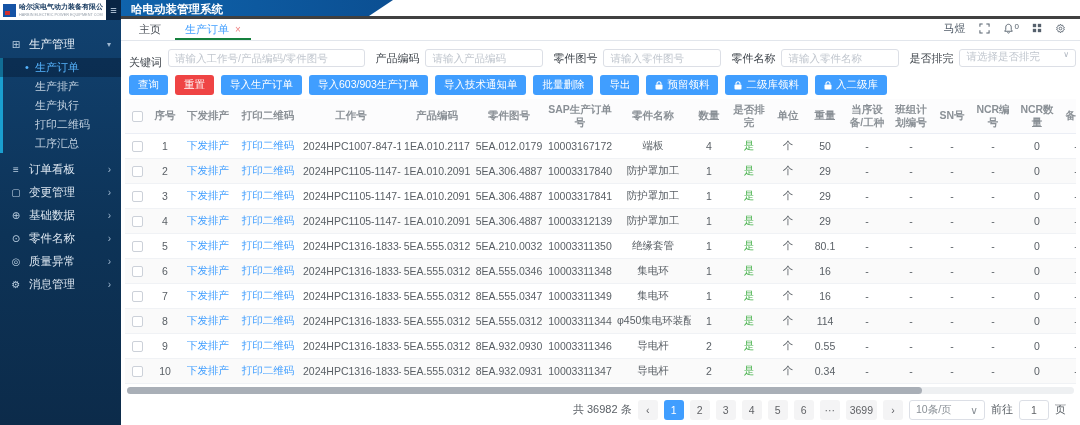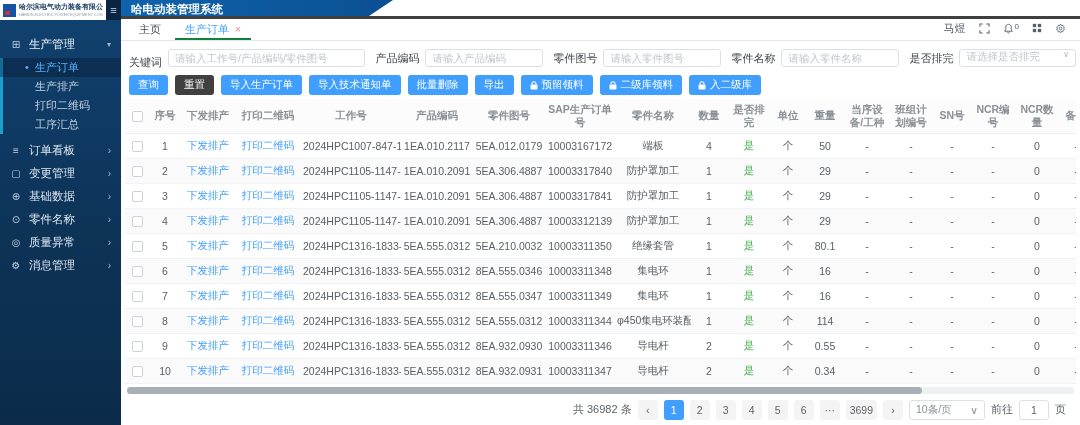--- a/index.html
+++ b/index.html
@@ -56,21 +56,21 @@
              font-family:inherit; outline:none; }
   .f-input::placeholder { color:#c0c6ce; }
   .w-kw { width:200px; } .w-sm { width:118px; }
   .f-select { width:118px; height:18px; border:1px solid #dcdfe6; border-radius:3px; display:flex; align-items:flex-start;
               justify-content:space-between; padding:0 6px; color:#c0c6ce; font-size:10.5px; cursor:pointer; }
   .f-select .caret { font-size:8px; color:#aeb5bf; }
 
   .actions { display:flex; gap:7px; margin:4px 0 4px; padding-left:4px; }
   .btn { height:20px; padding:0 9px; border:none; border-radius:3px; font-size:10.5px; color:#fff;
          display:flex; align-items:center; gap:4px; font-family:inherit; cursor:pointer; white-space:nowrap; }
-  .btn.primary { background:#409eff; } .btn.warning { background:#404040; }
+  .btn.primary { background:#409eff; } .btn.warning { background:#ef4444; }
   .btn .lk { display:flex; align-items:center; }
 
   .table-wrap { overflow:hidden; }
   table { border-collapse:collapse; table-layout:fixed; width:968px; font-size:10.5px; color:#5a6066; }
   thead th { background:#fcfcfd; color:#8a9096; font-weight:bold; border-bottom:1px solid #ebeef5;
              height:34px; padding:0 2px; line-height:1.25; text-align:center; overflow:hidden; }
   tbody td { height:25px; border-bottom:1px solid #f0f2f5; text-align:center; padding:0 2px;
              overflow:hidden; white-space:nowrap; }
   tbody tr:nth-child(even) { background:#fafafa; }
   th:nth-child(1){width:24px;} th:nth-child(2){width:32px;} th:nth-child(3){width:54px;}
@@ -125,20 +125,23 @@
         <div>
 
             <div class="sub-item is-active">
               <span>生产订单</span>
             </div>
 
             <div class="sub-item">
               <span>生产排产</span>
             </div>
 
+            <div class="sub-item">
+              <span>生产执行</span>
+            </div>
 
             <div class="sub-item">
               <span>打印二维码</span>
             </div>
 
             <div class="sub-item">
               <span>工序汇总</span>
             </div>
           </div>
       </div>
@@ -263,20 +266,24 @@
           <button class="btn warning">
 
             <span>重置</span>
           </button>
 
           <button class="btn primary">
 
             <span>导入生产订单</span>
           </button>
 
+          <button class="btn primary">
+
+            <span>导入603/903生产订单</span>
+          </button>
 
           <button class="btn primary">
 
             <span>导入技术通知单</span>
           </button>
 
           <button class="btn primary">
 
             <span>批量删除</span>
           </button>

